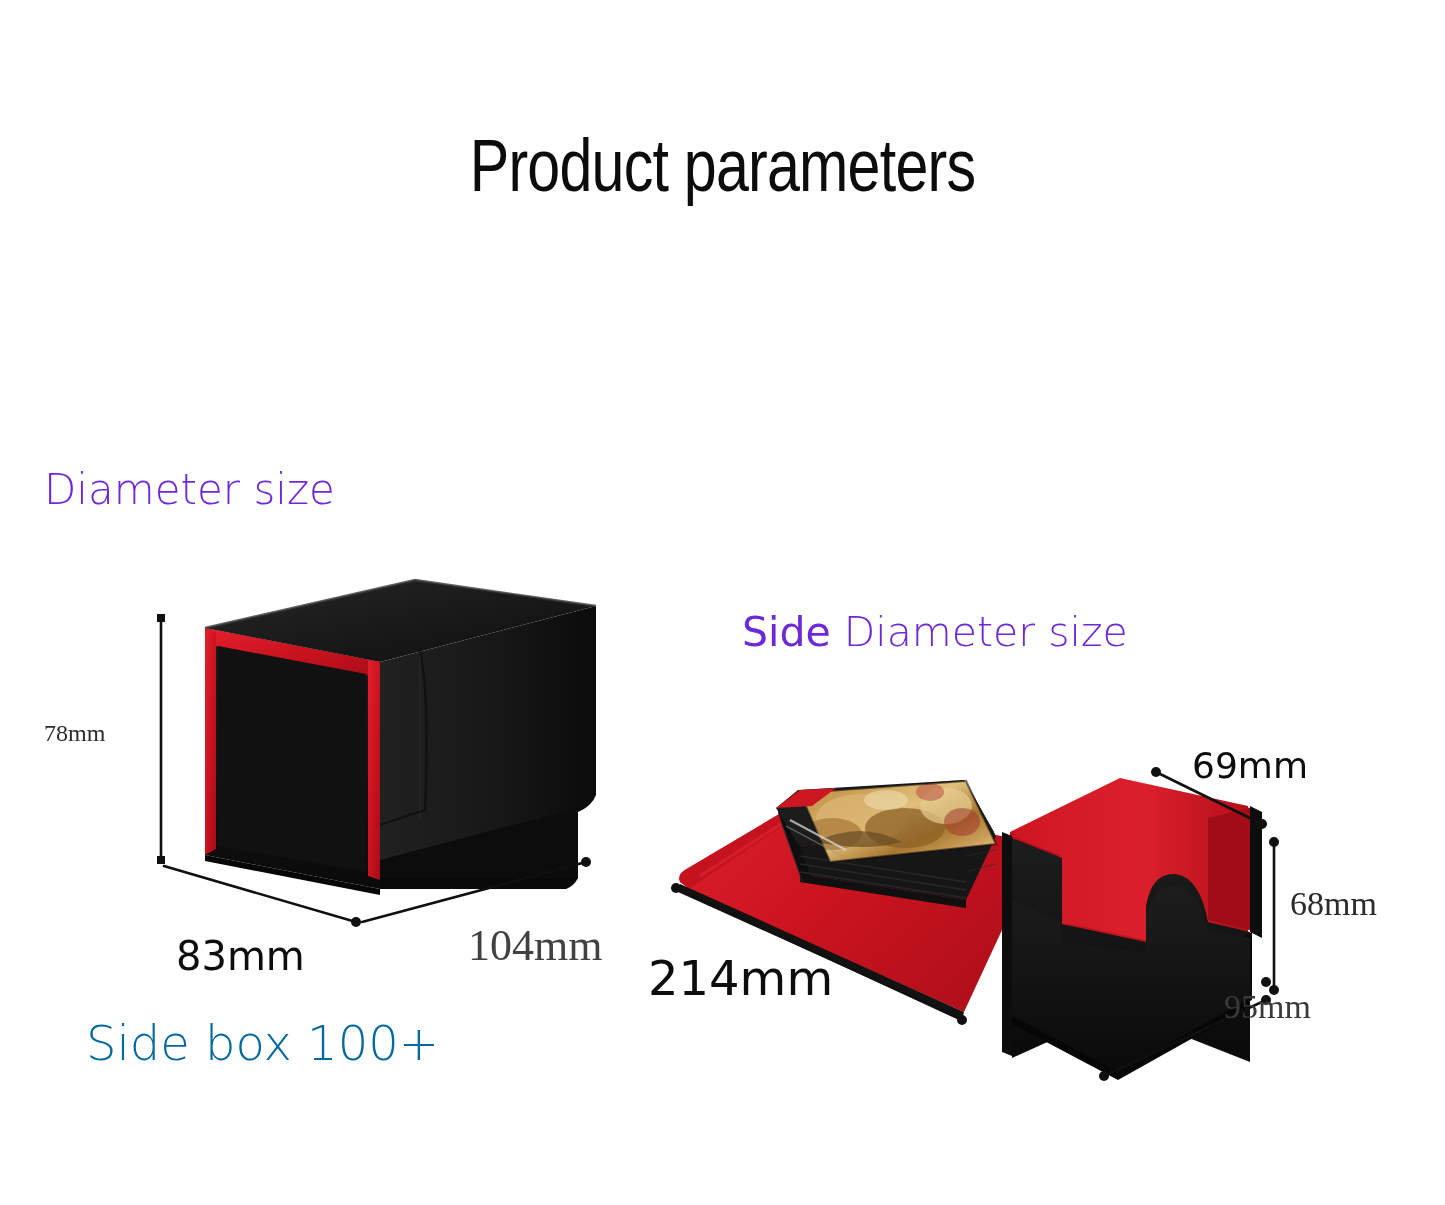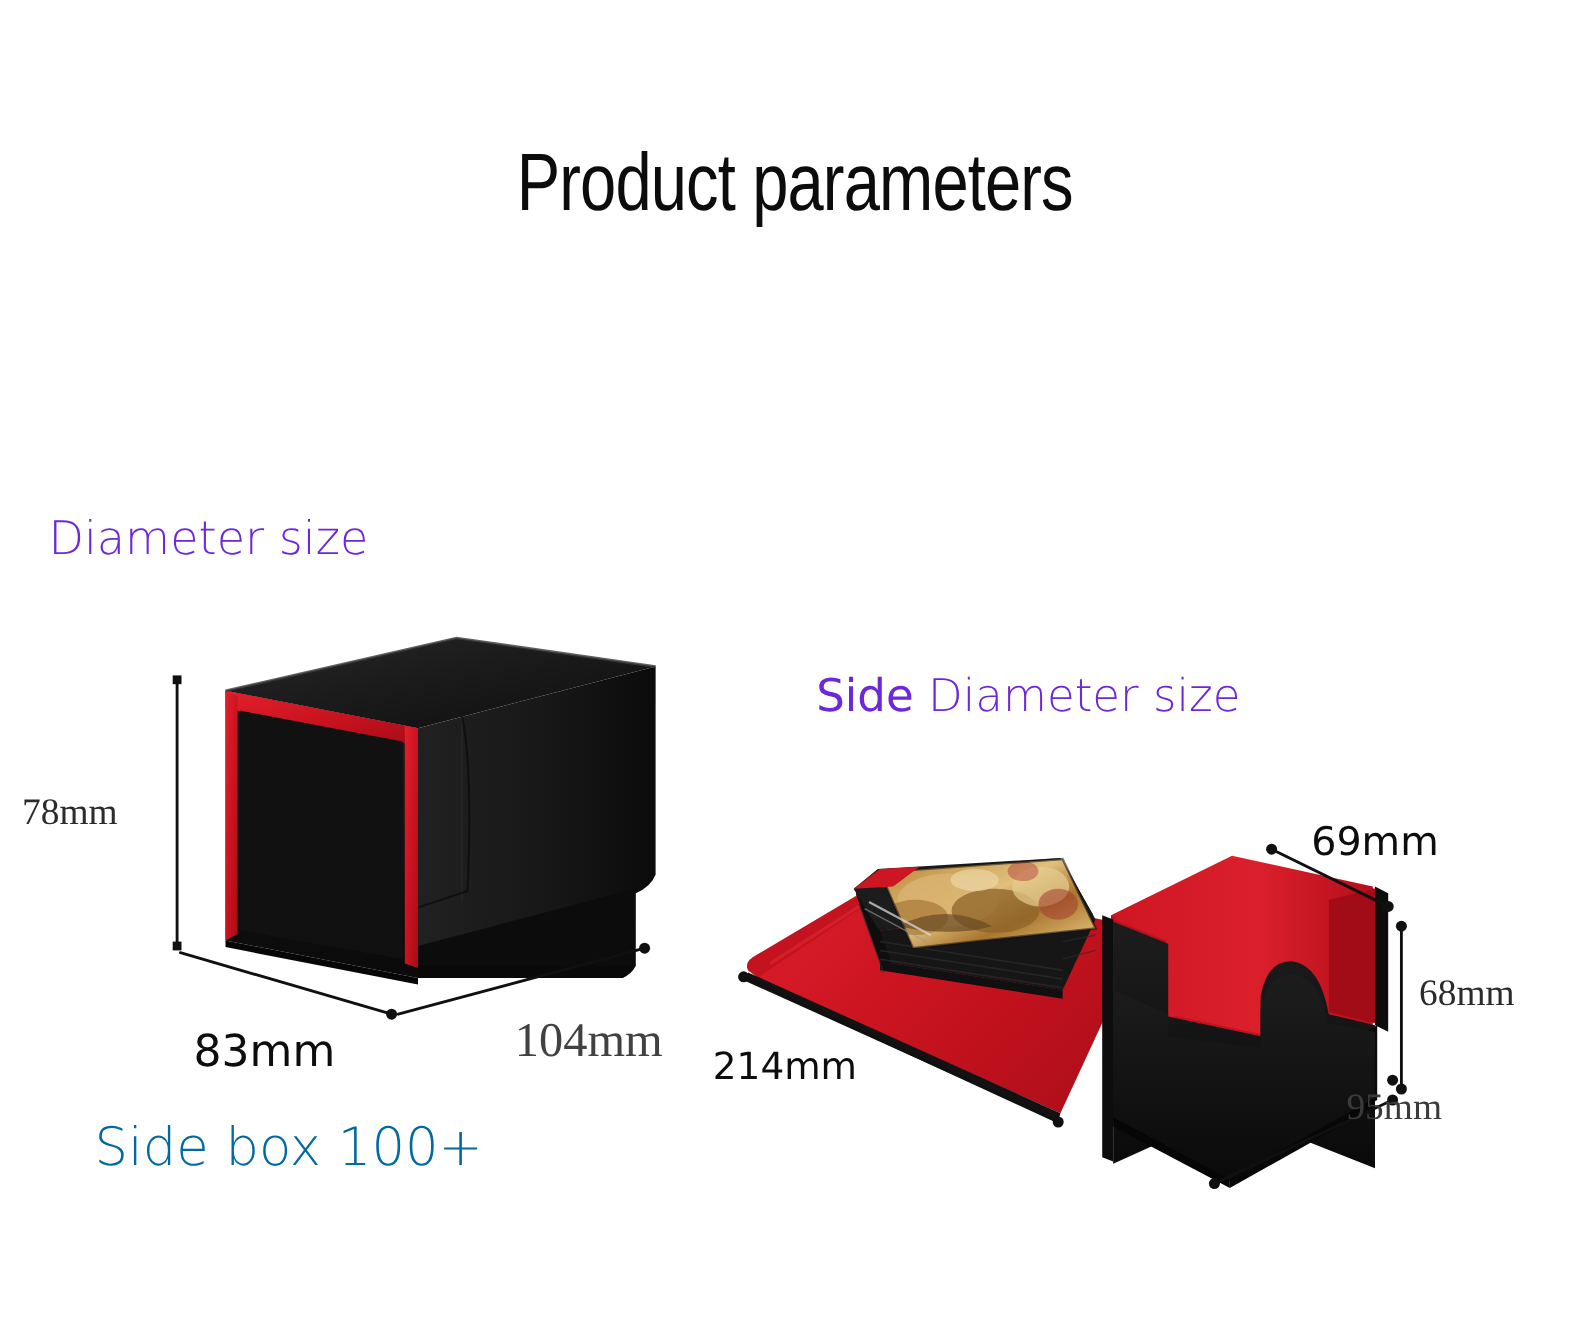--- a/index.html
+++ b/index.html
@@ -41,27 +41,27 @@
   
   .dim{ position:absolute; white-space:nowrap; }
   .dim.serif{
     font-family:"Liberation Serif", serif;
     color:#2b2b2b;
   }
   .dim.sans{
     font-family:"DejaVu Sans", sans-serif;
     color:#0d0d0d;
   }
-  #dim-78{ left:20px; top:720px; font-size:34px;text-align:right; }
+  #dim-78{ left:44px; top:720px; font-size:24px;text-align:right; }
   #dim-83{ left:176px; top:898px; font-size:40px; font-weight:500;margin-top:35px; }
   #dim-104{ left:468px; top:920px; font-size:44px; color:#414141; }
   #dim-69{ left:1192px; top:745px; font-size:36px; font-weight:400;text-align:center; }
   #dim-68{ left:1290px; top:885px; font-size:34px; }
   #dim-95{ left:1208px; top:988px; font-size:34px; color:#3a3a3a;margin-left:16px; }
-  #dim-214{ left:648px; top:950px; font-size:34px; font-weight:500;text-align:center; }
+  #dim-214{ left:648px; top:950px; font-size:48px; font-weight:500;text-align:center; }
 
   
   svg.art{ position:absolute; overflow:visible; }
   #svg-left{ left:0; top:0; }
   #svg-right{ left:0; top:0; }
   #svg-dims{ left:0; top:0; }
   .dimline{ stroke:#101010; stroke-width:2.6; fill:none; stroke-linecap:round; }
   .dimdot{ fill:#101010; }
 </style>
 </head>

